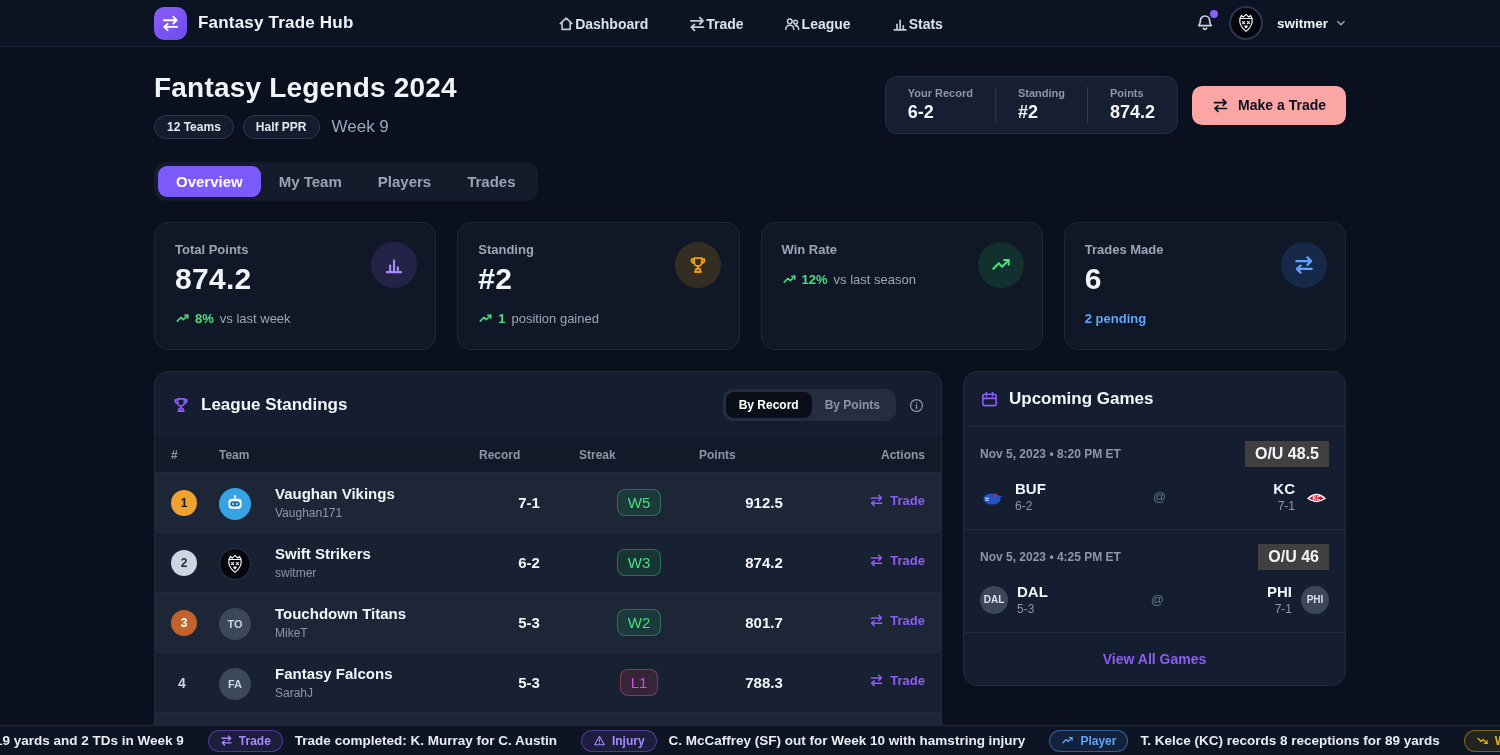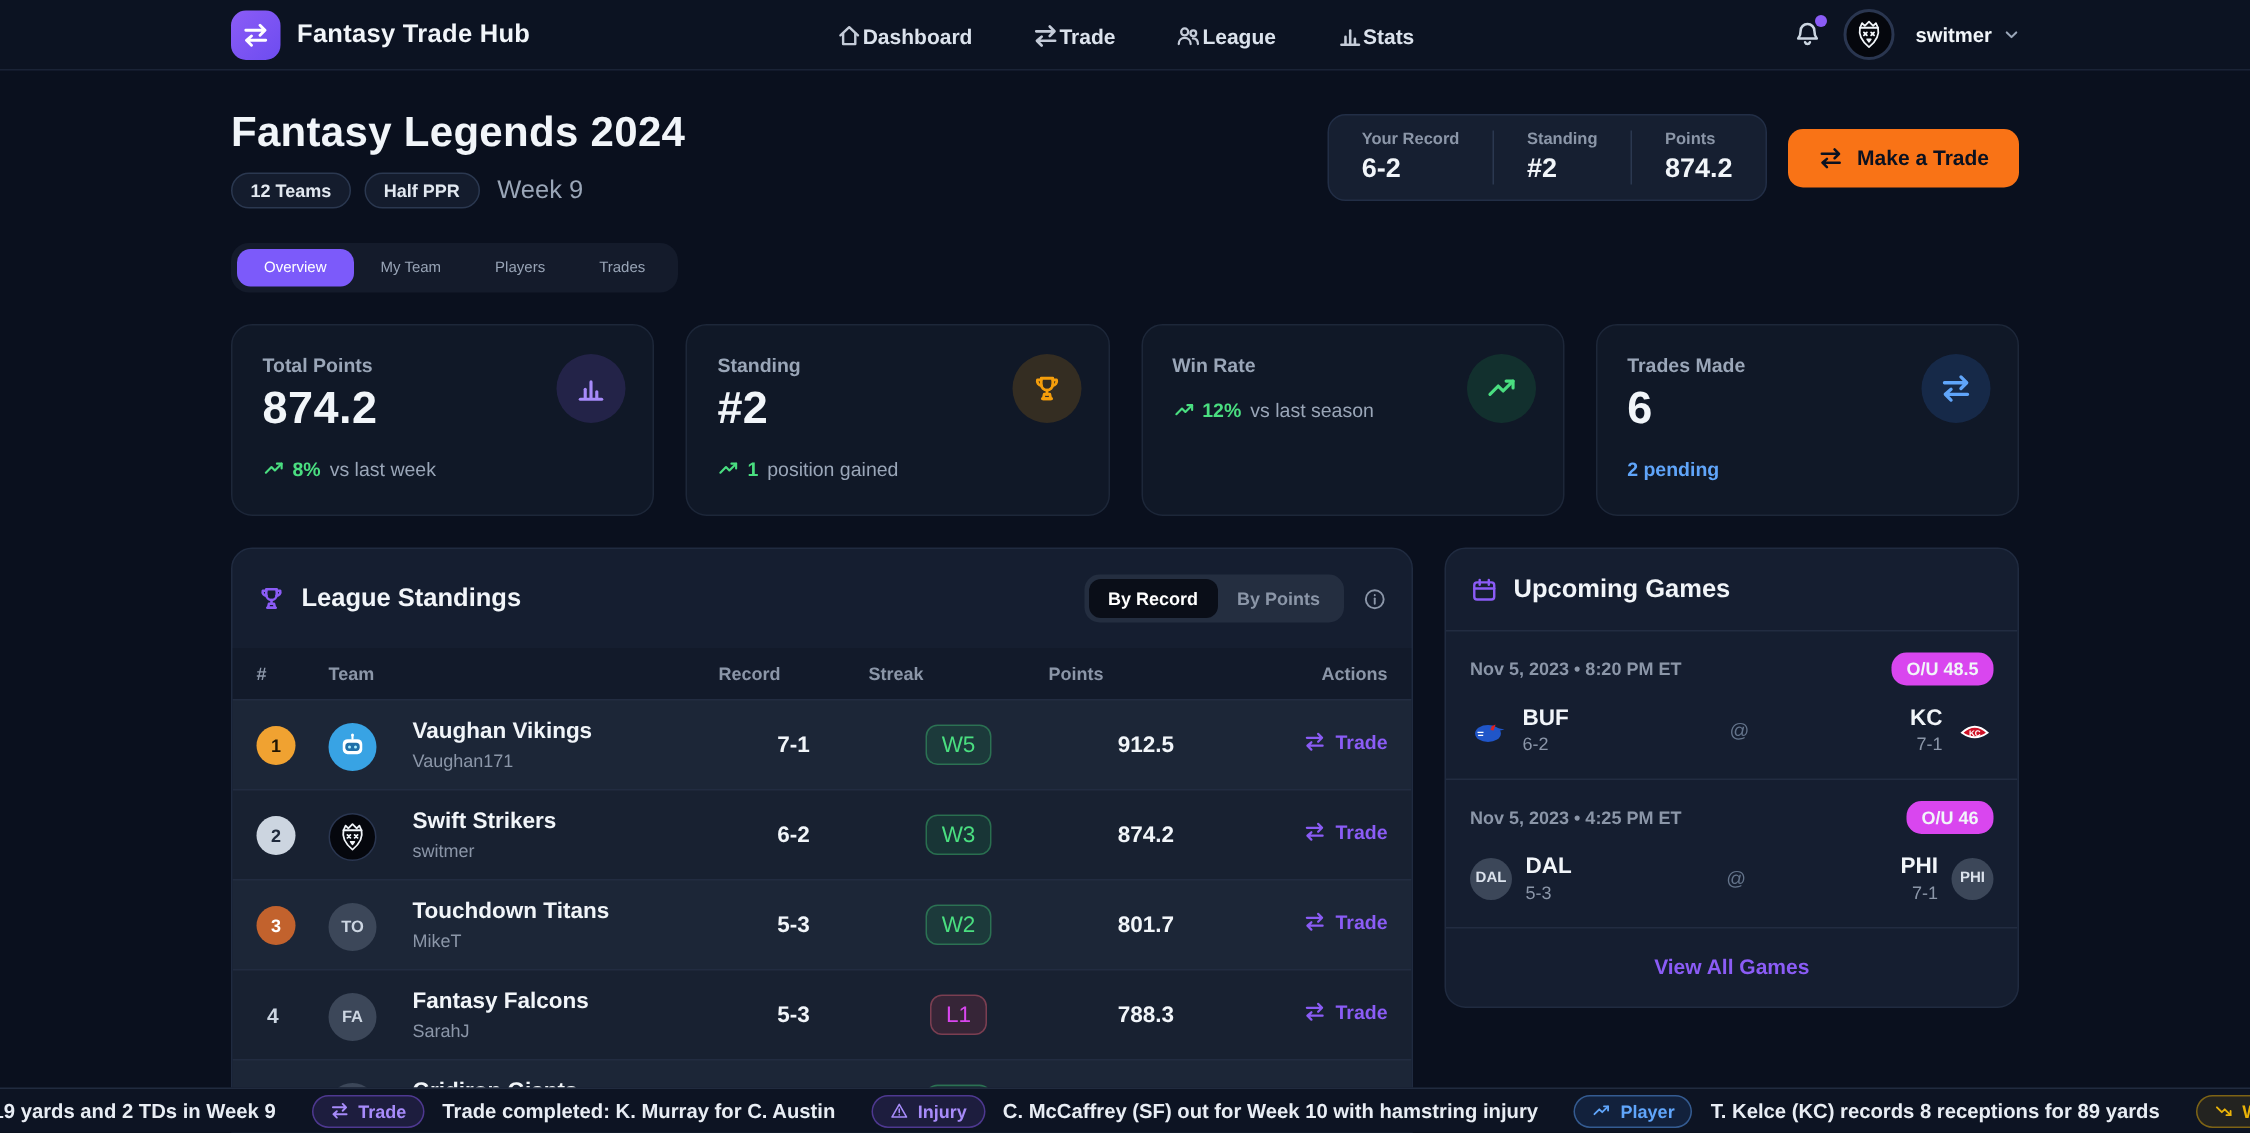--- a/index.html
+++ b/index.html
@@ -58,28 +58,28 @@
   .hero-right { display:flex; align-items:center; gap:14px; margin-top:4px; }
   .record-card {
     display:flex; align-items:center; background:#161f31; border:1px solid #222e46;
     border-radius:12px; padding:10px 0;
   }
   .record-stat { padding:0 22px; }
   .record-stat + .record-stat { border-left:1px solid #2b3850; }
   .record-label { font-size:11px; color:#8b96a8; font-weight:600; }
   .record-value { font-size:18px; font-weight:800; margin-top:3px; }
   .cta-btn {
-    display:flex; align-items:center; gap:9px; background:#f97316; color:#0b1120;
+    display:flex; align-items:center; gap:9px; background:#fca5a5; color:#0b1120;
     font-size:14px; font-weight:700; border:none; border-radius:10px;
     padding:11px 20px; cursor:pointer;
   }
 
   
   .tabs { display:inline-flex; background:#141b2b; border-radius:12px; padding:4px; margin-top:23px; }
-  .tab { font-size:10px; font-weight:400; color:#98a4b6; padding:7px 18px; border-radius:9px; cursor:pointer;text-align:center; }
+  .tab { font-size:15px; font-weight:700; color:#98a4b6; padding:7px 18px; border-radius:9px; cursor:pointer;text-align:center; }
   .tab.active { background:#7c5afa; color:#fff; }
 
   
   .cards { display:grid; grid-template-columns:repeat(4,1fr); gap:21px; margin-top:21px; }
   .card {
     position:relative; background:#101827; border:1px solid #1d2739; border-radius:14px;
     padding:19px 20px; height:128px;
   }
   .card-label { font-size:13px; color:#9aa6b8; font-weight:600; }
   .card-value { font-size:30px; font-weight:800; margin-top:5px; letter-spacing:.3px; }
@@ -137,21 +137,21 @@
   .pts-cell { text-align:center; font-size:15px; font-weight:700; }
   .act-cell { text-align:right; }
   .trade-link { display:inline-flex; align-items:center; gap:6px; color:#8b5cf6;
     font-size:13px; font-weight:700; cursor:pointer; }
 
   
   .games-head { border-bottom:1px solid #222c41; }
   .game { padding:14px 16px 16px; border-bottom:1px solid #222c41; }
   .game-top { display:flex; align-items:center; justify-content:space-between; }
   .game-date { font-size:12px; color:#8b96a8; font-weight:600; }
-  .ou-pill { background:#d946ef; border-radius:10px; padding:4px 10px; font-size:12px; font-weight:800; }
+  .ou-pill { background:#404040; border-radius:0; padding:4px 10px; font-size:16px; font-weight:800; }
   .game-teams { display:flex; align-items:center; justify-content:space-between; margin-top:13px; }
   .team-side { display:flex; align-items:center; gap:9px; }
   .abbr { font-size:15px; font-weight:800; }
   .team-rec { font-size:12px; color:#8b96a8; margin-top:2px; }
   .at-sym { color:#64748b; font-size:13px; }
   .mini-logo { width:28px; height:28px; border-radius:50%; background:#3c4759; color:#dbe2ec;
     font-size:10px; font-weight:700; display:flex; align-items:center; justify-content:center; flex:none; }
   .games-footer { padding:17px; text-align:center; }
   .view-all { color:#8b5cf6; font-size:14px; font-weight:700; cursor:pointer; }
 

